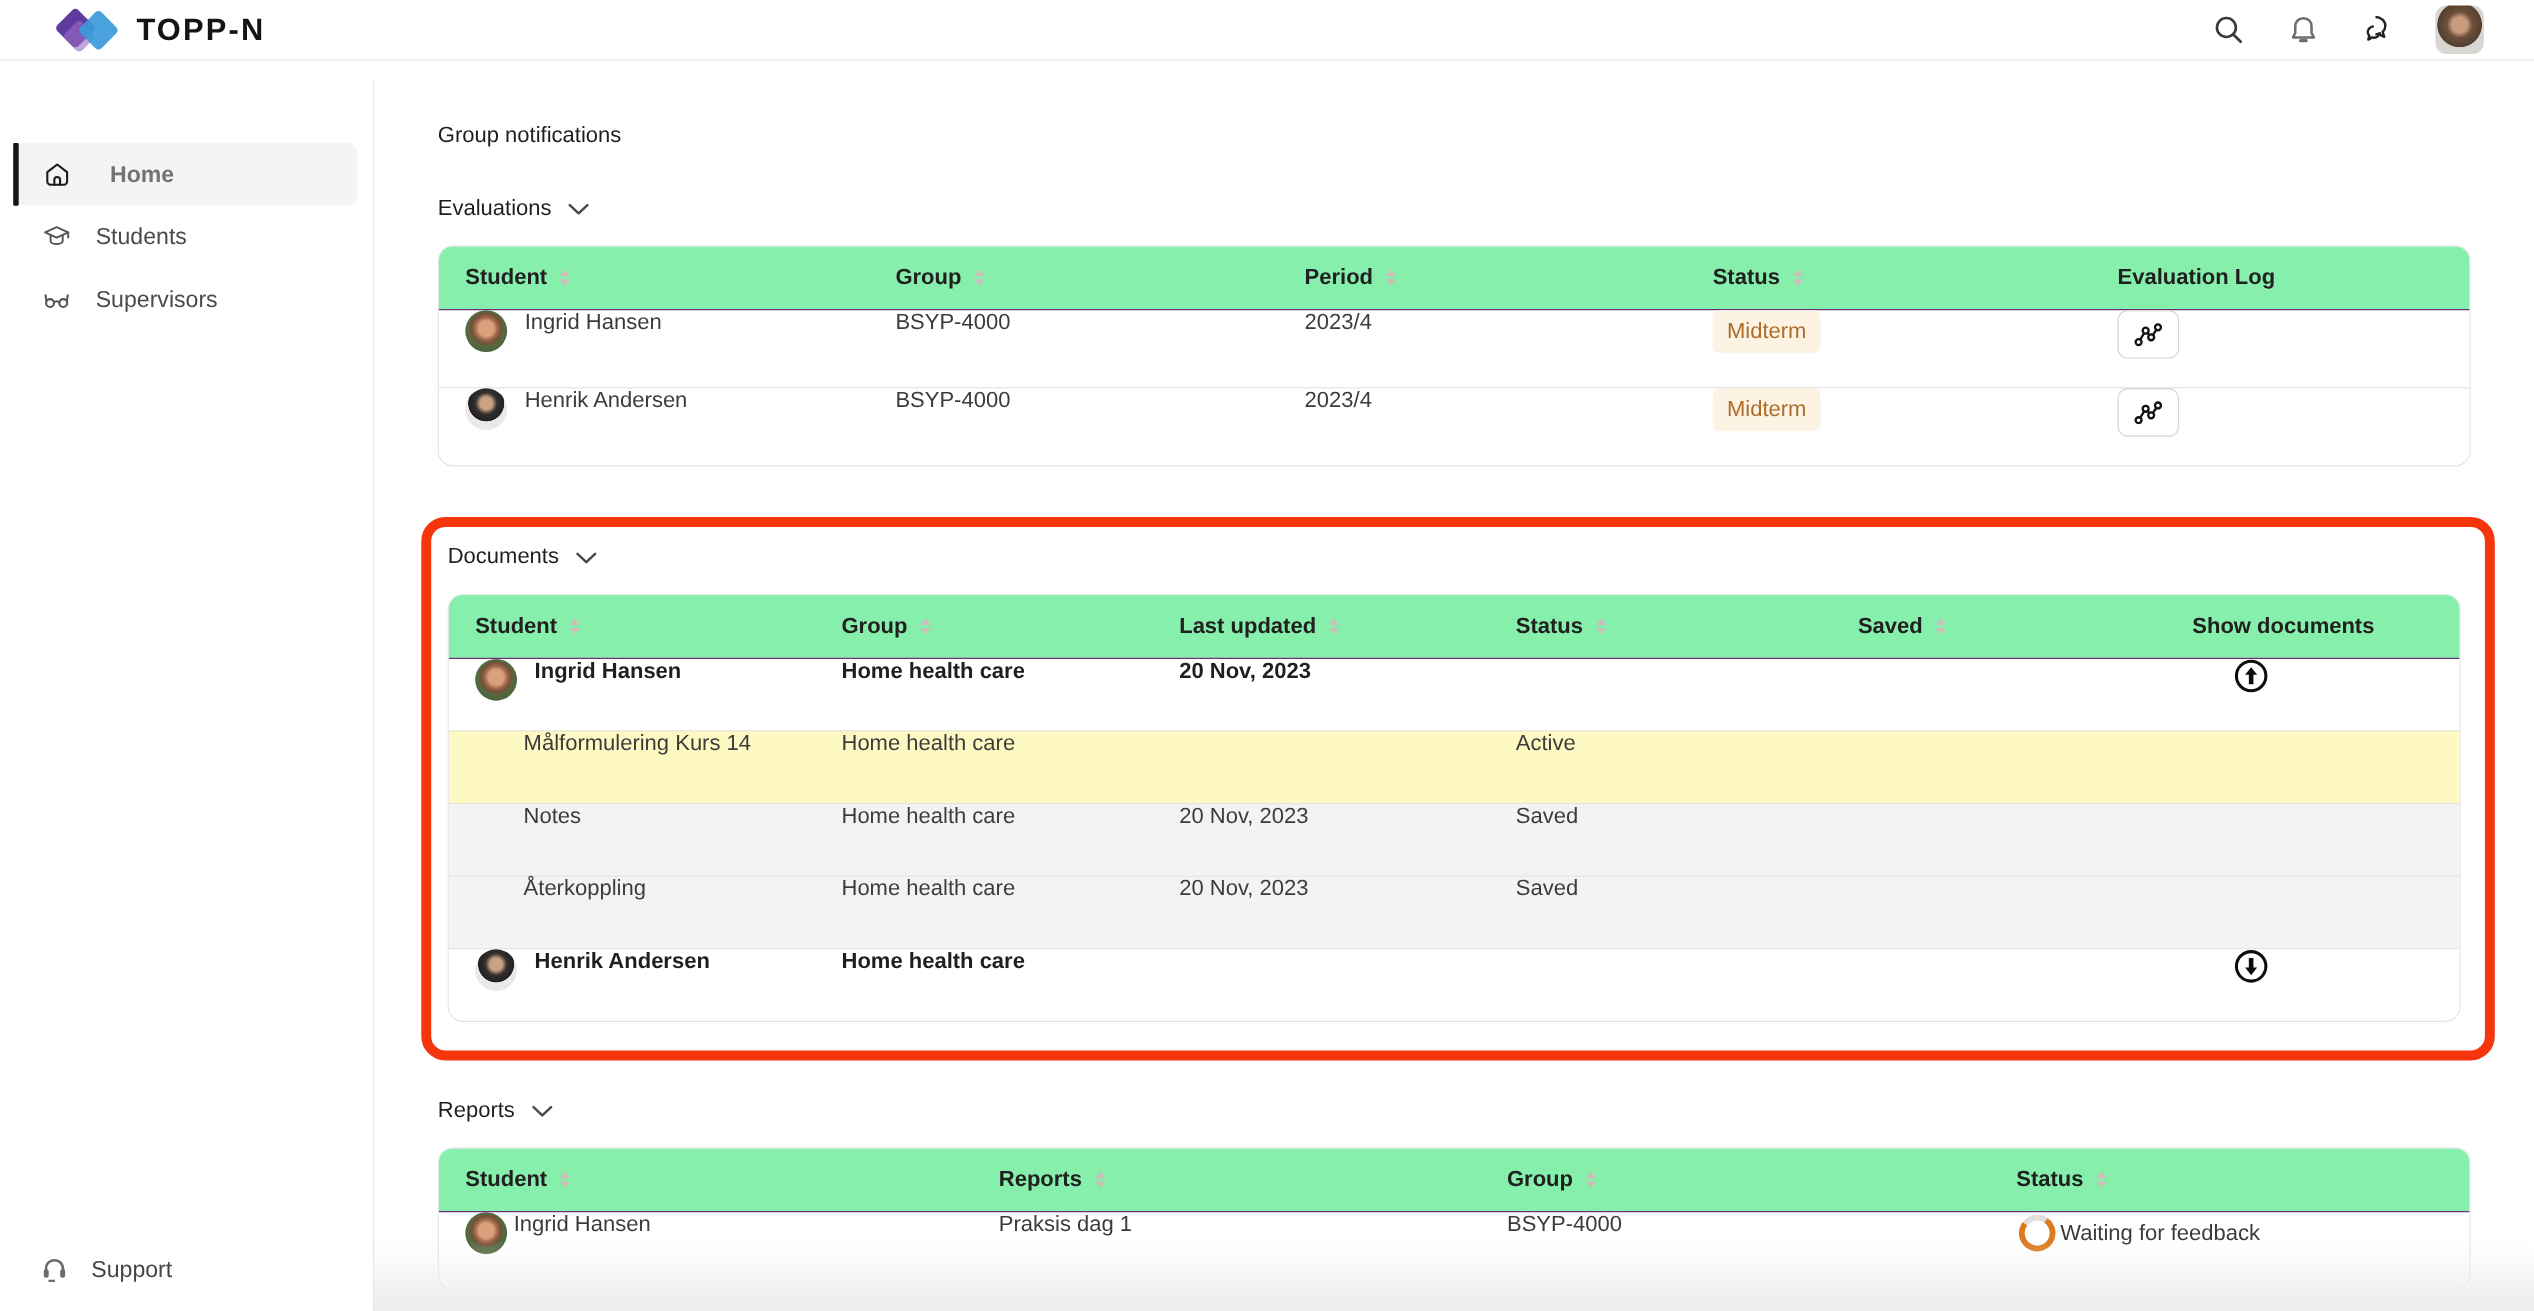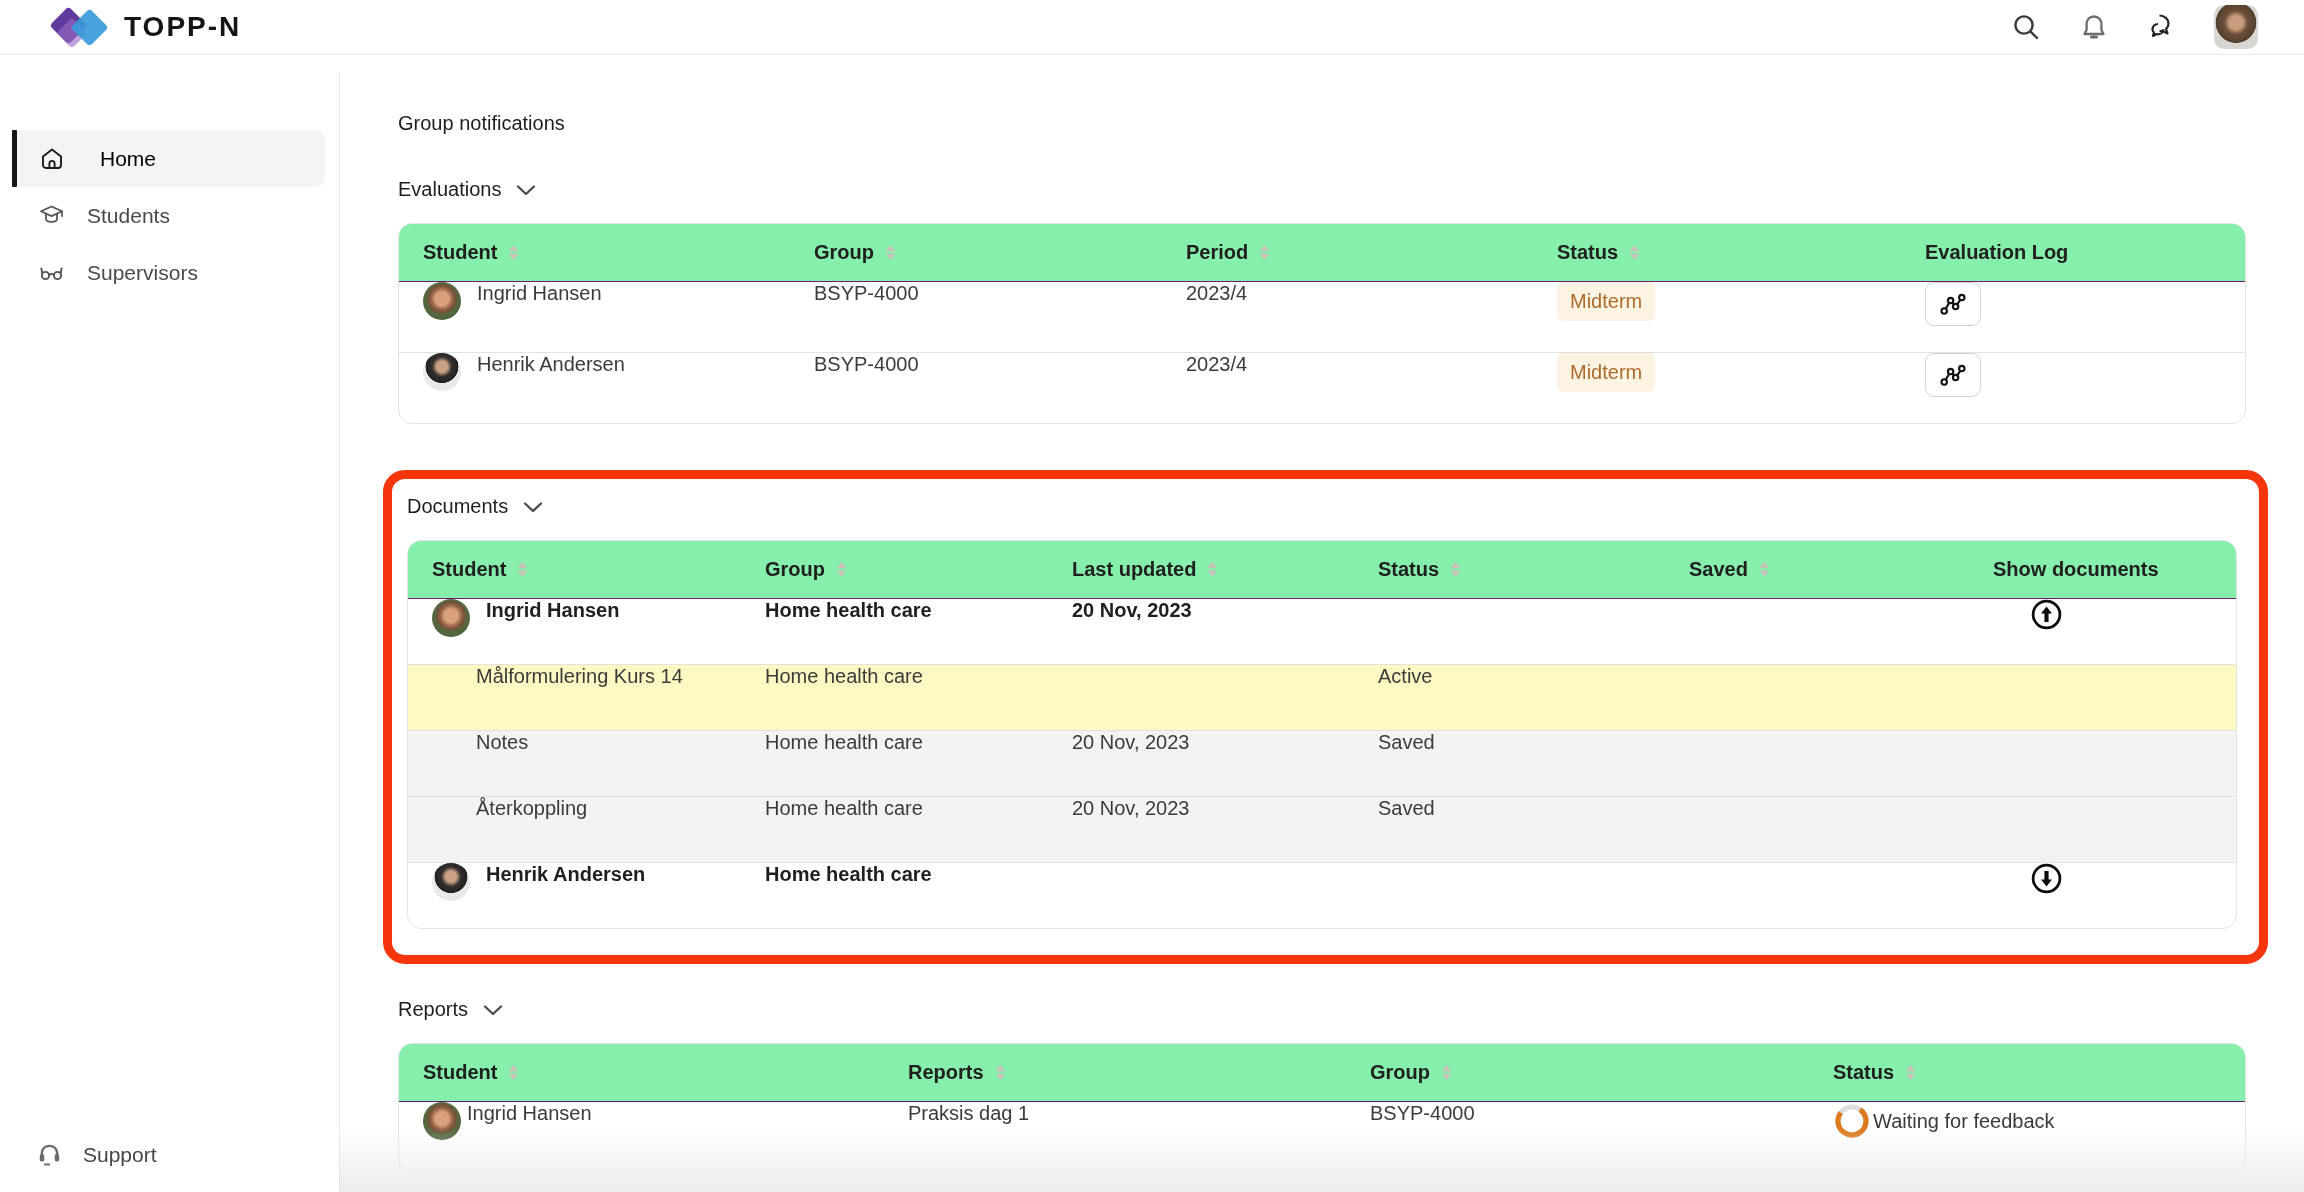--- a/index.html
+++ b/index.html
@@ -23,21 +23,21 @@
   .tb-icon { width:32px; height:32px; display:flex; align-items:center; justify-content:center; cursor:pointer; }
   .avatar-user { width:44px; height:44px; border-radius:10px; flex:none; cursor:pointer;
     background: radial-gradient(circle at 50% 40%, #c99c7e 0 20%, #6e4f3a 34%, #53402f 58%, #d8d6d3 60%); }
 
   
   .sidebar { position:absolute; top:72px; left:0; bottom:0; width:340px;
              border-right:1px solid #e7e7e7; background:#fff; z-index:1; }
   .nav { padding:58px 14px 0 12px; display:flex; flex-direction:column; }
   .nav-item { height:57px; display:flex; align-items:center; gap:22px; padding:0 16px 0 26px;
               border-radius:10px; color:#4a4a4a; font-size:21px; cursor:pointer; position:relative; }
-  .nav-item.active { background:#f4f4f4; color:#000000; font-weight:400;gap:35px; }
+  .nav-item.active { background:#f4f4f4; color:#737373; font-weight:700;gap:35px; }
   .nav-item.active::before { content:""; position:absolute; left:0; top:0; bottom:0; width:5px;
               background:#161616; border-radius:1px; }
   .nav-ic { width:27px; height:27px; flex:none; display:flex; align-items:center; justify-content:center; }
   .support { position:absolute; left:36px; bottom:24px; display:flex; align-items:center; gap:20px;
              color:#454545; font-size:21px; cursor:pointer; }
 
   
   .main { position:absolute; left:340px; top:72px; right:0; bottom:0; padding:0 58px; overflow:hidden; }
   .page-title { margin-top:40px; font-size:20px; font-weight:500; color:#1e1e1e; }
   .section-head { display:flex; align-items:center; gap:15px; font-size:20px; font-weight:500; color:#1e1e1e; }

